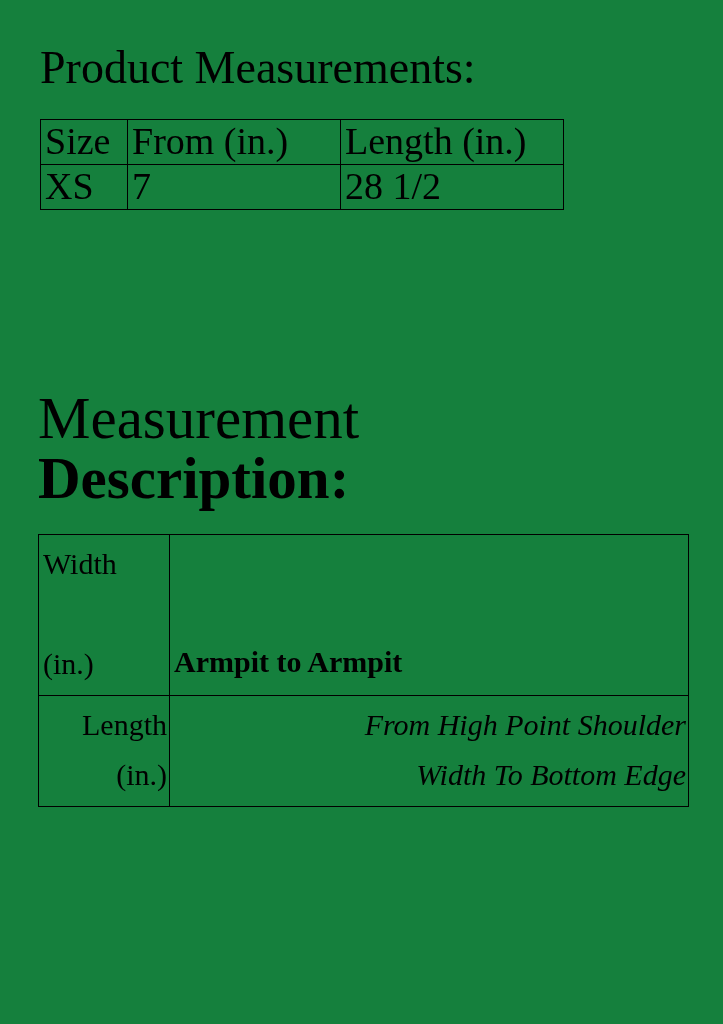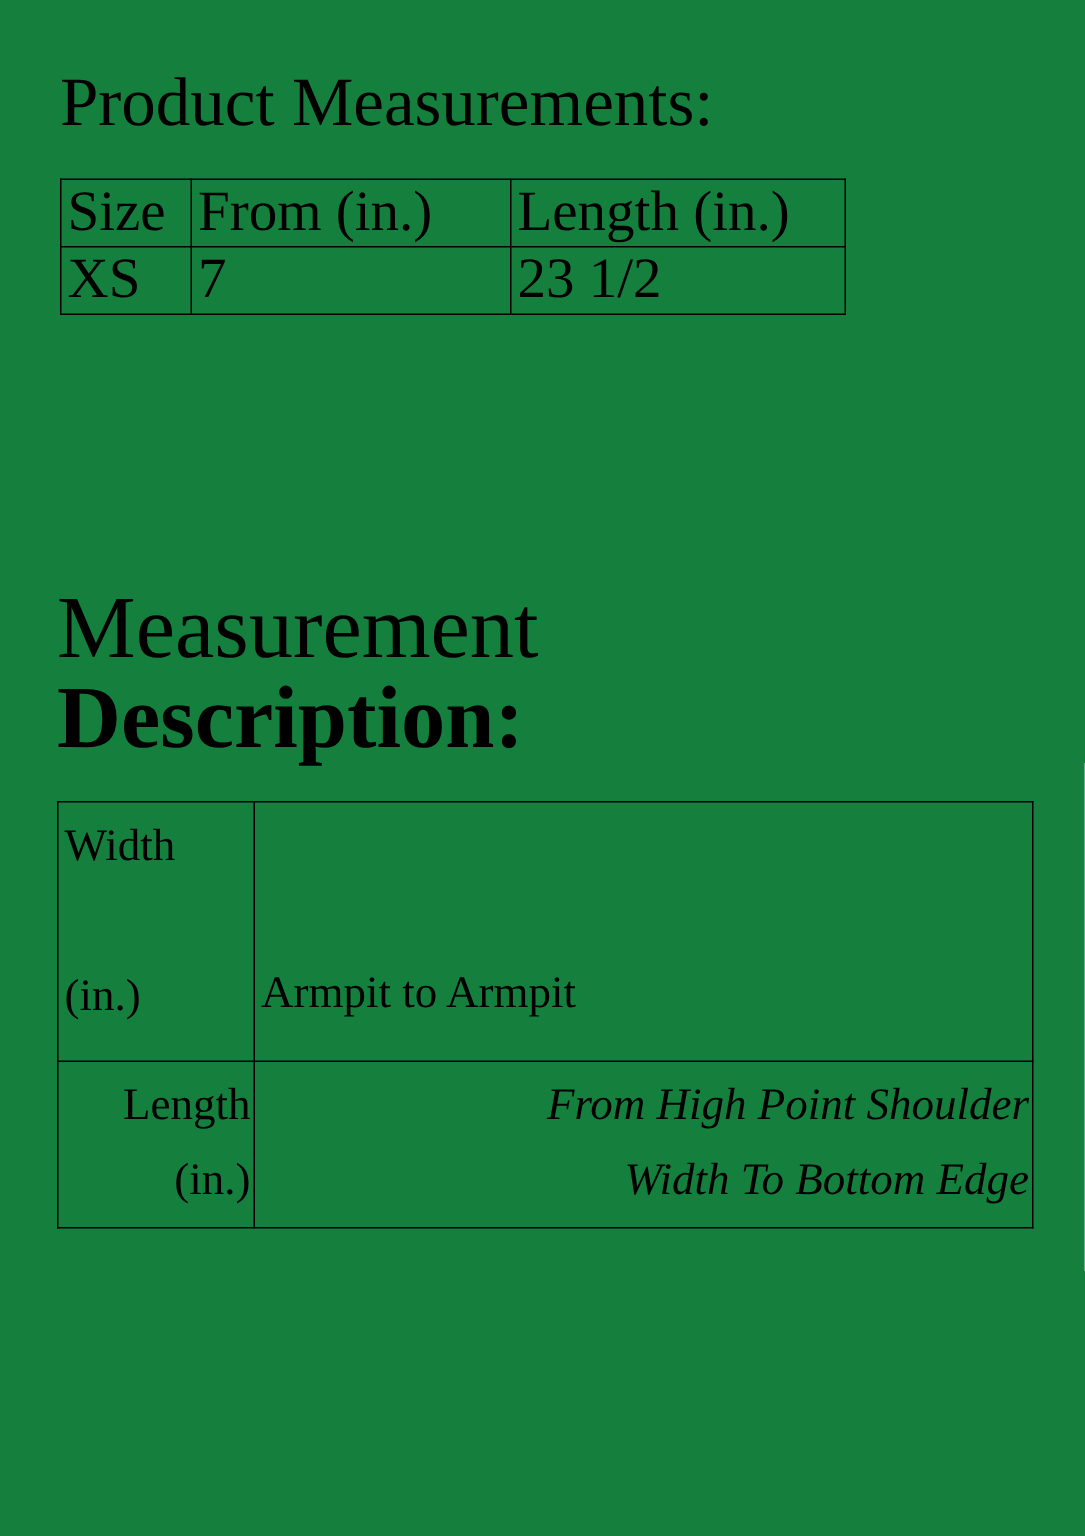--- a/index.html
+++ b/index.html
@@ -88,21 +88,22 @@
   table.desc tr.r1 td { height: 148px; border-radius: 25px; }
   table.desc tr.r1 td.k {
     vertical-align: top;
   }
   table.desc tr.r1 td.k .k-line2 {
     display: block;
     margin-top: 50px;
   }
   table.desc tr.r1 td.v {
     vertical-align: bottom;
-    padding-bottom: 20px;
+    padding-bottom: 8px;
+    font-weight: bold;
   }
   table.desc tr.r2 td { height: 100px; text-align: right; }
   table.desc tr.r2 td.k .k-line2 { display: block; }
   table.desc tr.r2 td.v span { display: block; font-style: italic; }
 </style>
 </head>
 <body>
 
 <div class="page">
 
@@ -111,21 +112,21 @@
   <table class="meas">
     <tbody>
         <tr>
       <td class="c0">Size</td>
       <td class="c1">From (in.)</td>
       <td class="c2">Length (in.)</td>
     </tr>
     <tr>
       <td class="c0">XS</td>
       <td class="c1">7</td>
-      <td class="c2">23 1/2</td>
+      <td class="c2">28 1/2</td>
     </tr>
   </tbody>
     </table>
 
   <div class="heading-2">
     <span class="l1">Measurement</span>
     <span class="l2">Description:</span>
   </div>
 
   <table class="desc">

